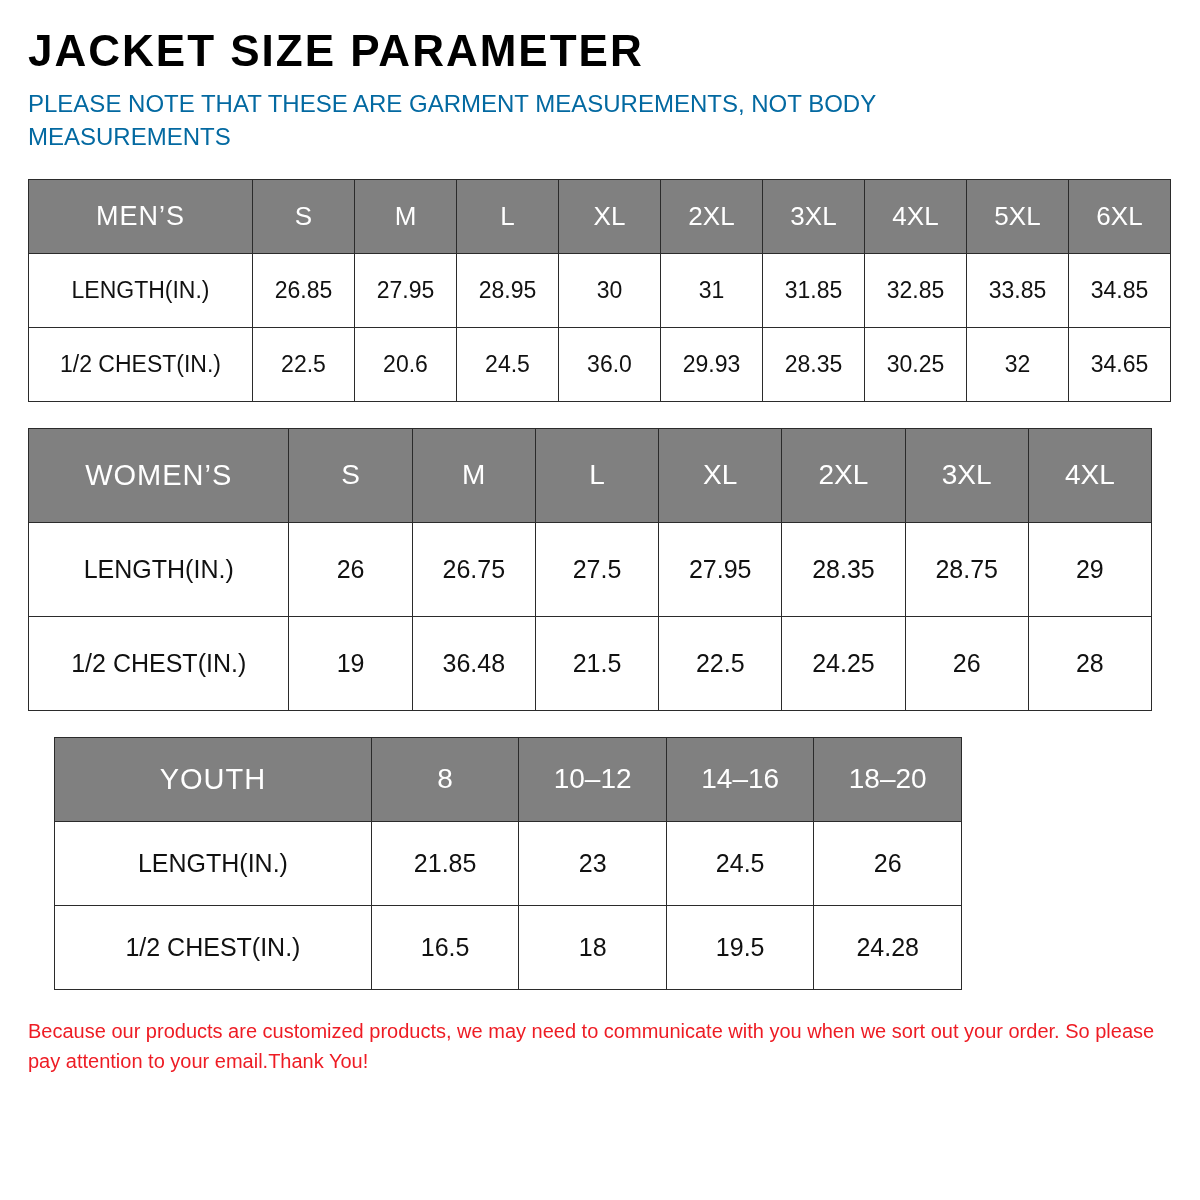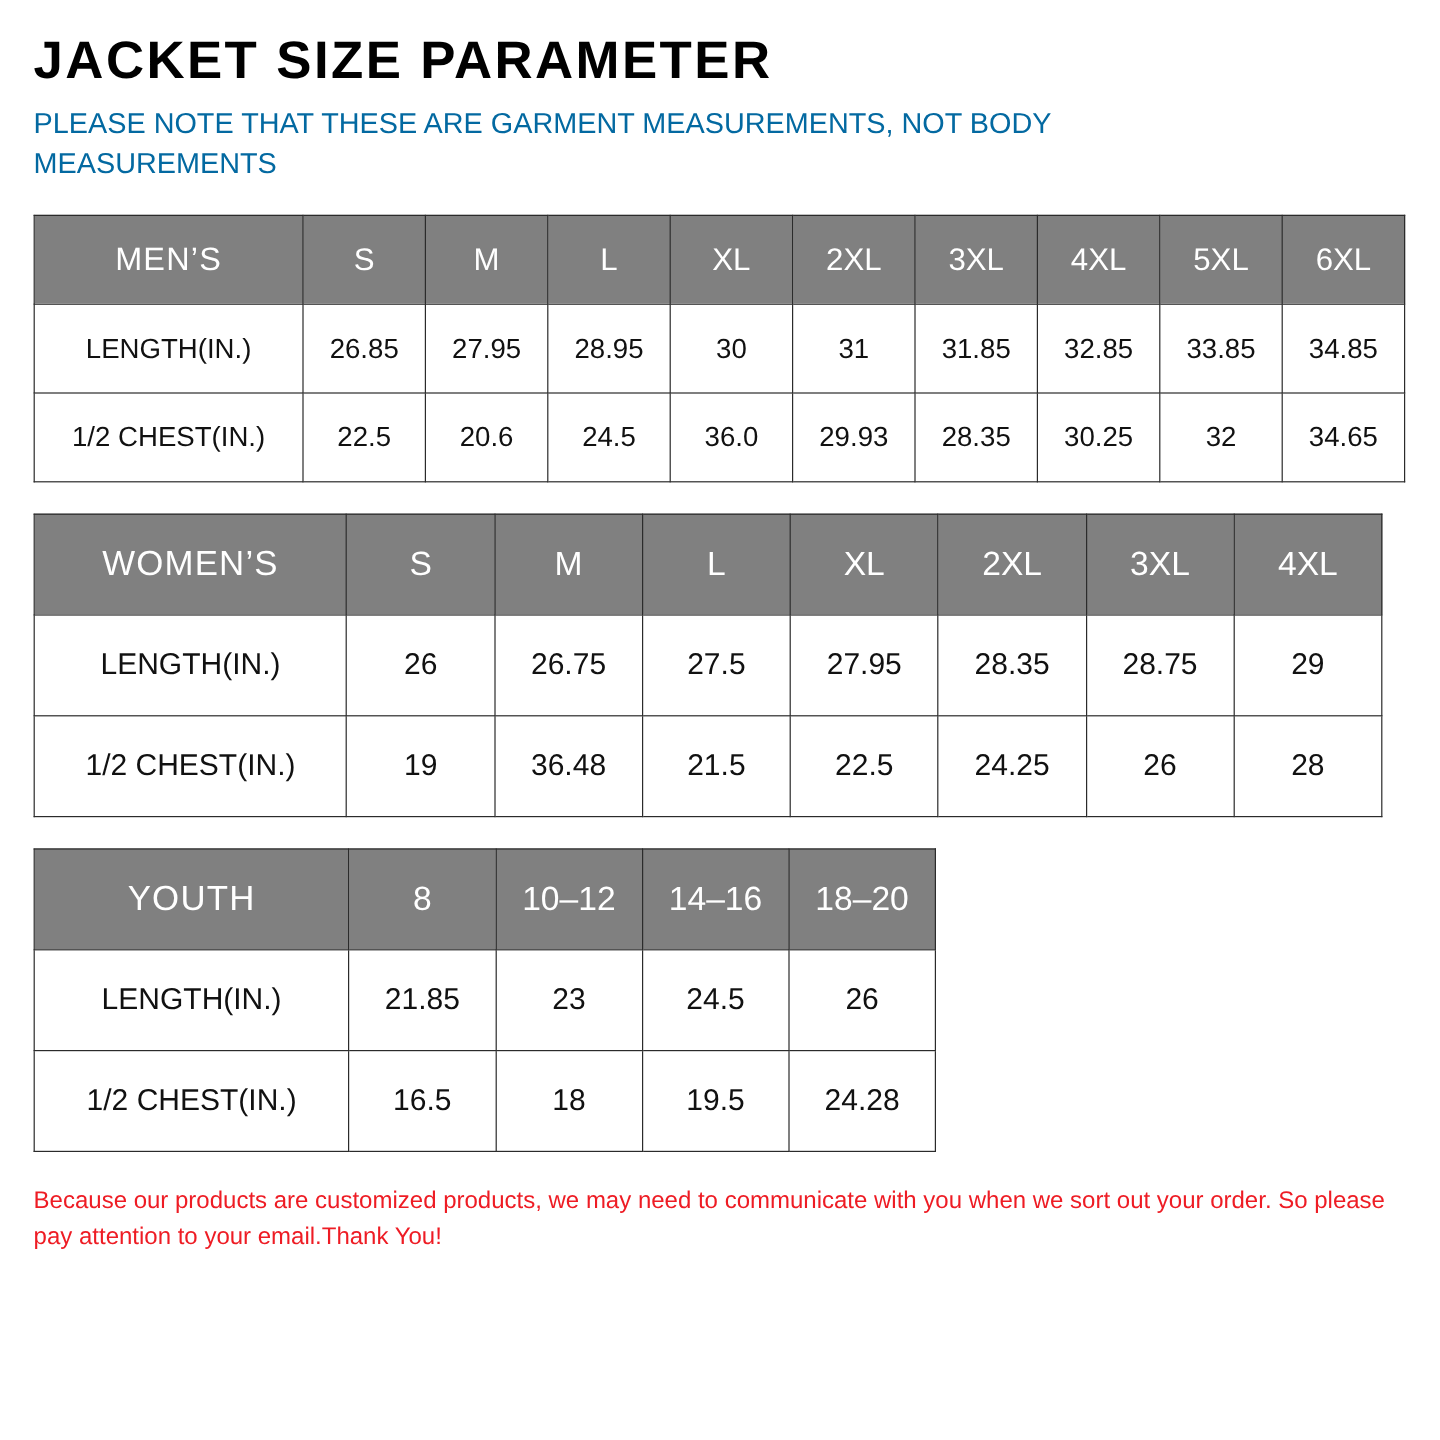--- a/index.html
+++ b/index.html
@@ -73,28 +73,28 @@
   #mens-table { width: 921px; border-radius: 17px; }
   #mens-table .label-col { width: 224px; }
   #mens-table .data-col  { width: 102px; }
   #mens-table td { height: 74px; }
   #mens-table tr.header-row td.label-cell { font-size: 27px; }
 
   
   #womens-table { width: 1124px; }
   #womens-table .label-col { width: 260px; }
   #womens-table .data-col  { width: 123px; }
-  #womens-table td { height: 84px; }
+  #womens-table td { height: 94px; }
   #womens-table td.label-cell { font-size: 26px; }
   #womens-table tr.header-row td.label-cell { font-size: 29px; }
   #womens-table tr.header-row td.size-cell { font-size: 28px; }
   #womens-table tr.data-row td { font-size: 25px; }
 
   
-  #youth-table { width: 752px; }
+  #youth-table { width: 908px; margin-left: 26px; }
   #youth-table .label-col { width: 262px; }
   #youth-table .data-col  { width: 122px; }
   #youth-table td { height: 84px; }
   #youth-table td.label-cell { font-size: 26px; }
   #youth-table tr.header-row td.label-cell { font-size: 29px; }
   #youth-table tr.header-row td.size-cell { font-size: 28px; }
   #youth-table tr.data-row td { font-size: 25px; }
 
   .footer-note {
     color: #ee1c24;

